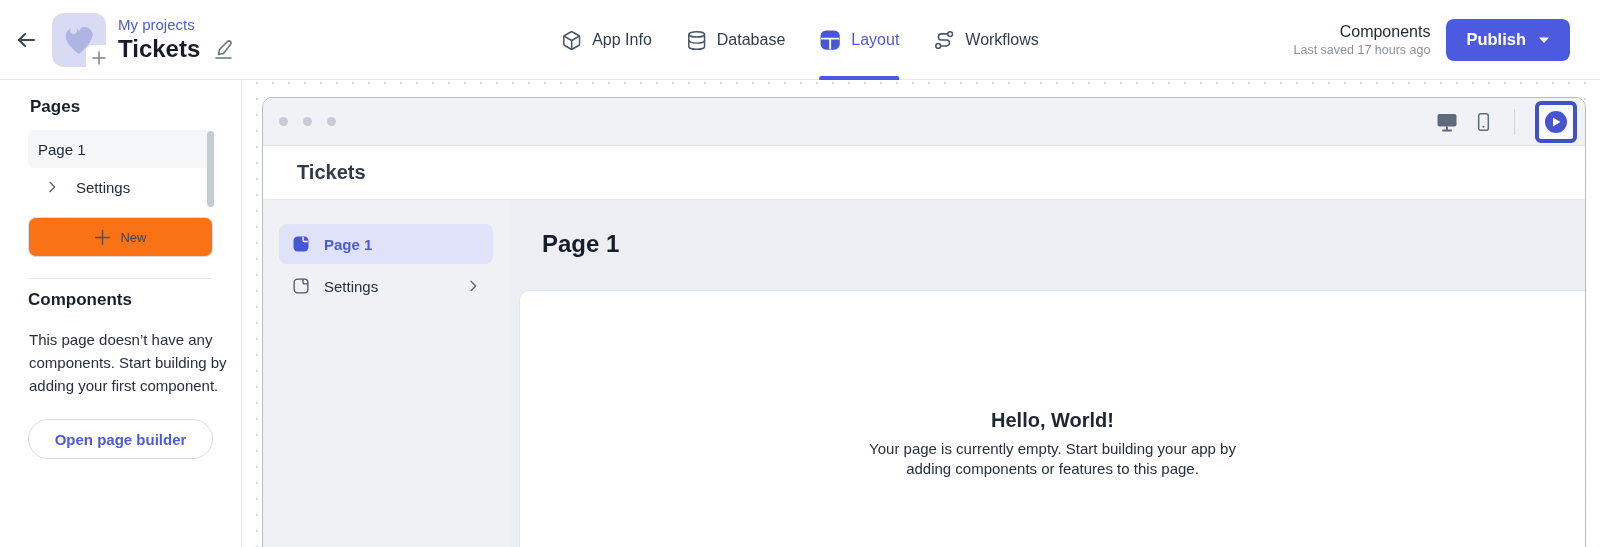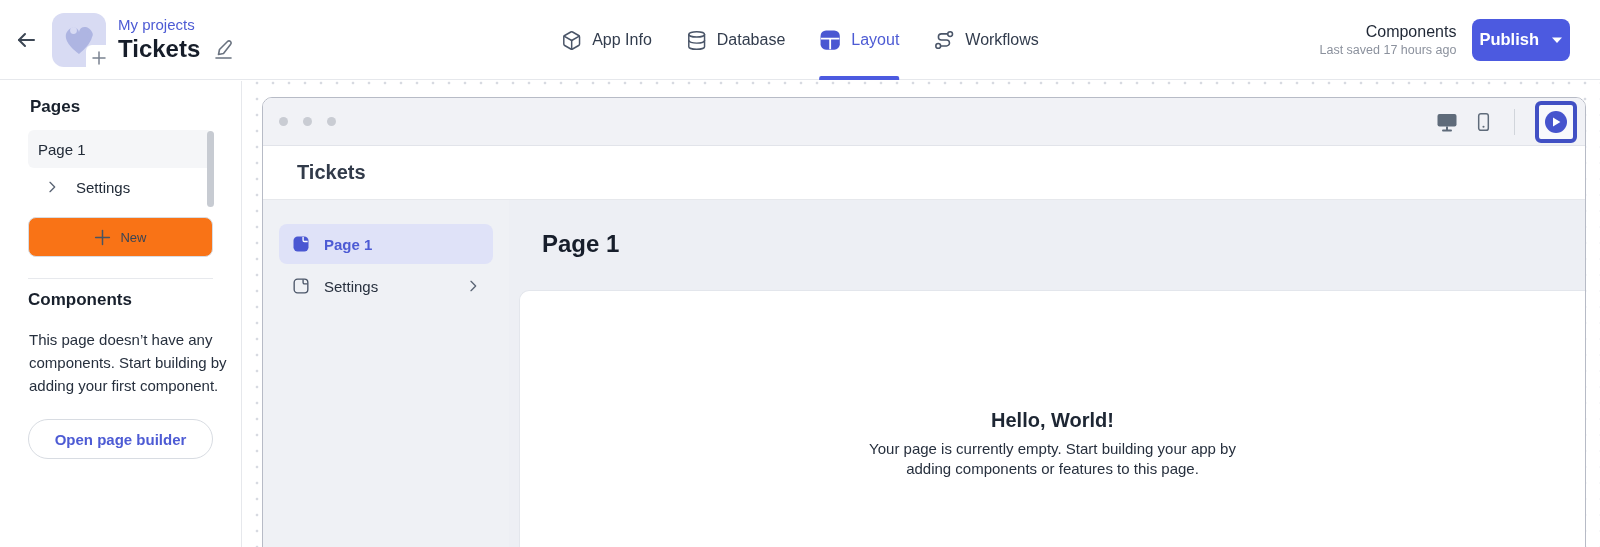--- a/index.html
+++ b/index.html
@@ -25,21 +25,21 @@
     display:flex; align-items:center; gap:34px; }
   .tab { position:relative; height:80px; display:flex; align-items:center; gap:10px;
     font-size:16px; color:#323c4d; cursor:pointer; white-space:nowrap; }
   .tab.active { color:#4d5bd4; }
   .tab.active::after { content:""; position:absolute; left:0; right:0; bottom:0; height:4px;
     background:#4c5ae0; border-radius:2px 2px 0 0; }
 
   .env { margin-left:auto; text-align:right; }
   .env-name { font-size:16px; color:#1f2735; line-height:20px; }
   .env-saved { font-size:12.5px; color:#8b919d; line-height:16px; }
-  .publish { margin:0 30px 0 16px; height:42px; padding:0 7px; background:#4c5ae0; color:#fff;
+  .publish { margin:0 30px 0 16px; height:42px; padding:0 20px; background:#4c5ae0; color:#fff;
     border:none; border-radius:8px; font-size:16.5px; font-weight:bold; display:flex;
     align-items:center; gap:12px; cursor:pointer; font-family:inherit; }
 
   
   .sidebar { position:absolute; left:0; top:81px; width:242px; bottom:0; background:#fff;
     border-right:1px solid #e6e8ec; padding:0 28px; }
   .side-h { font-size:17px; font-weight:bold; color:#18202c; }
   .sidebar .side-h.pages { margin-top:16px; margin-bottom:13px; margin-left:2px; }
   .pagelist { position:relative; }
   .pitem { height:38px; display:flex; align-items:center; border-radius:6px; font-size:15px;

